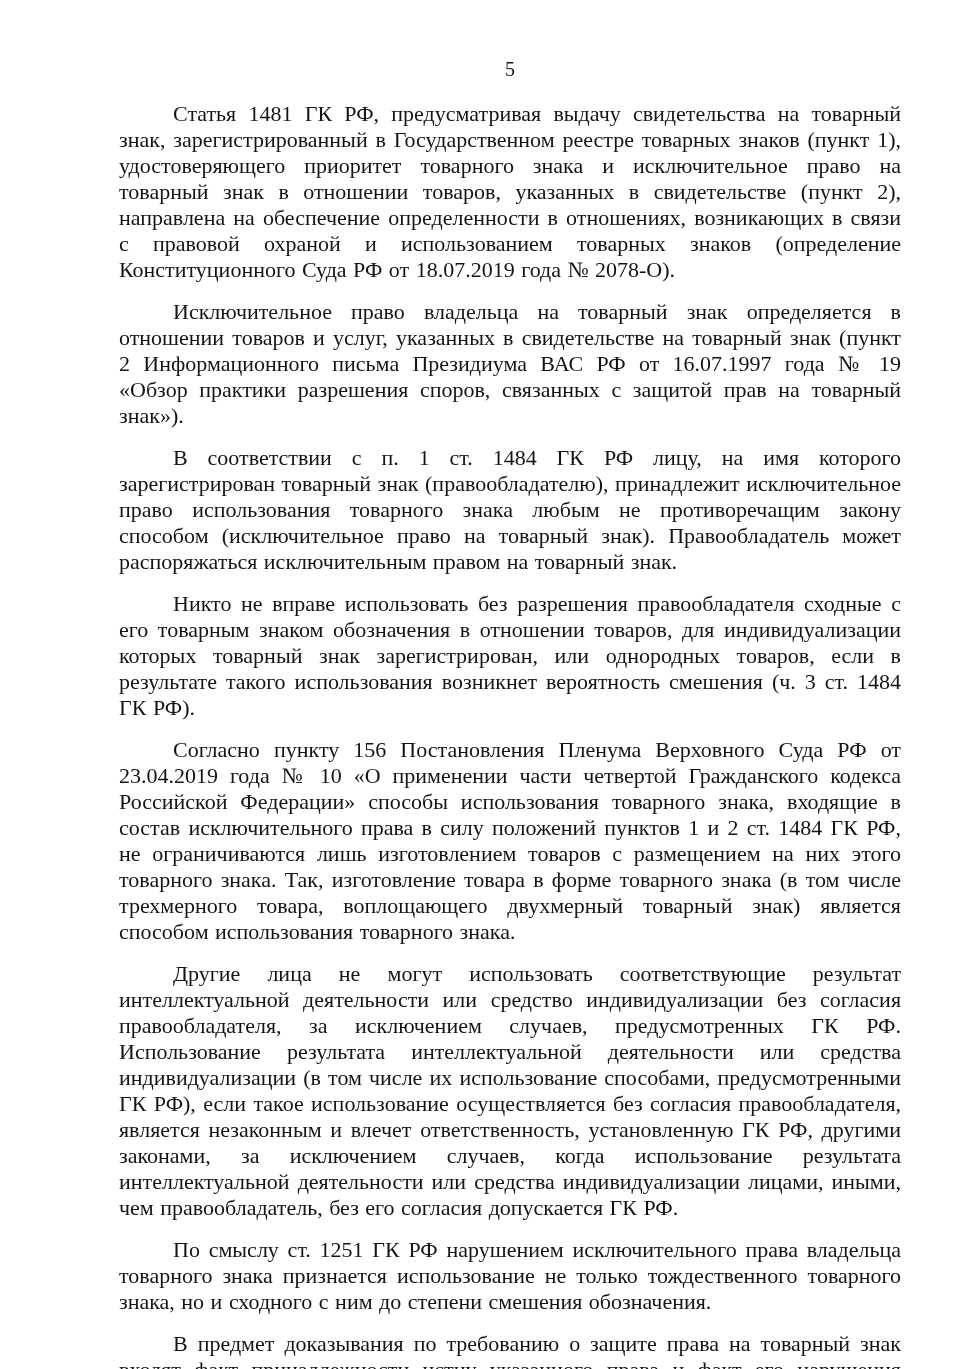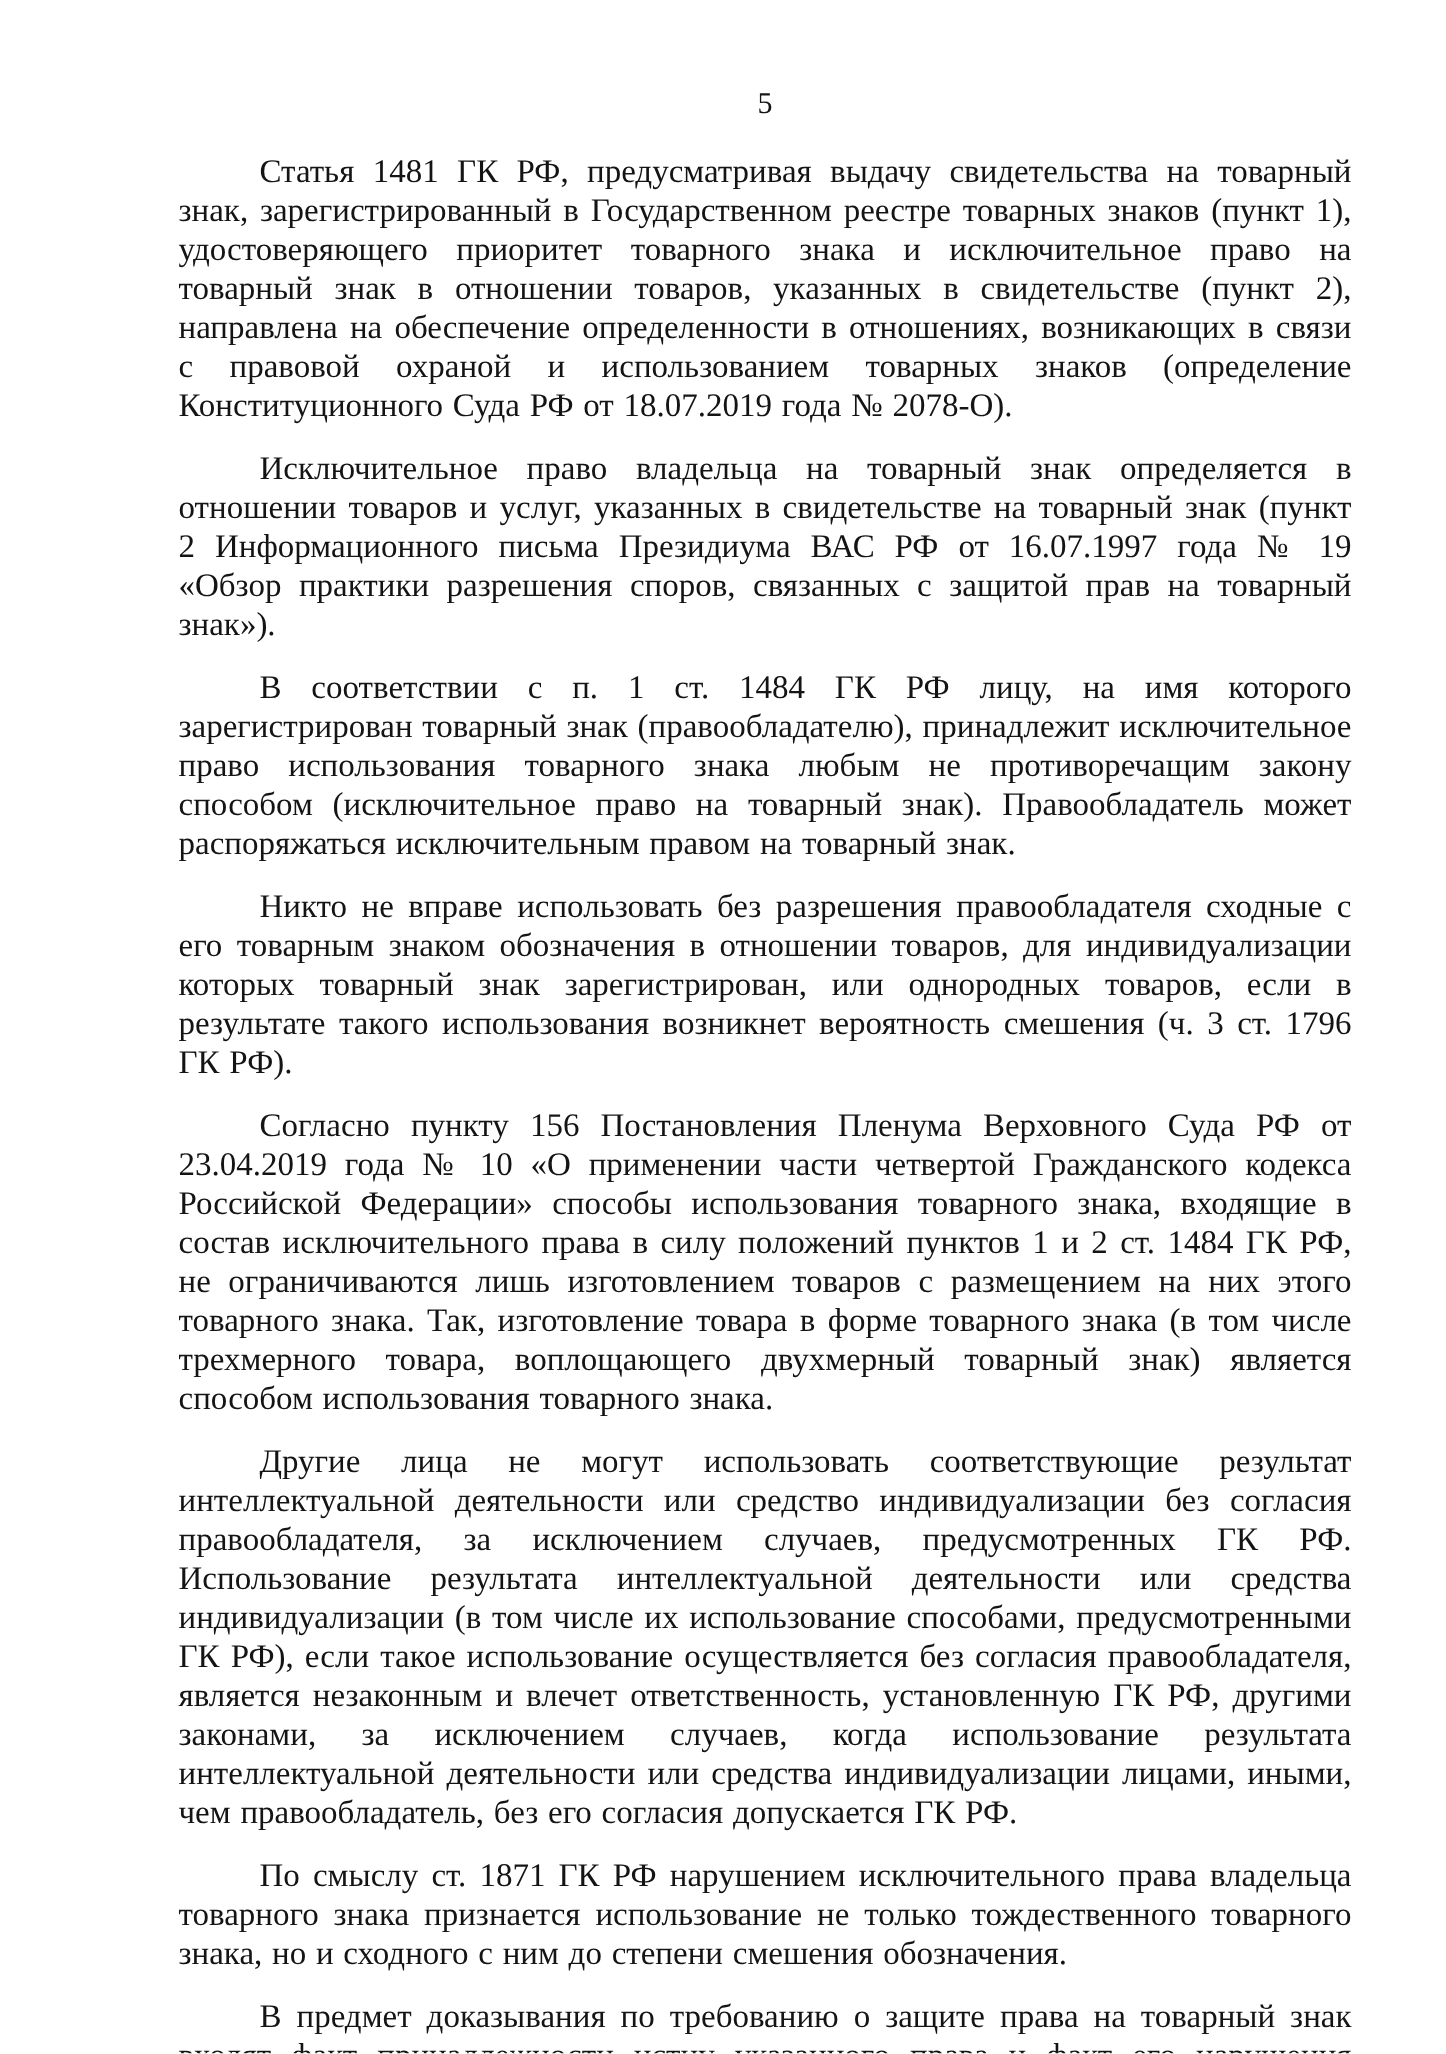--- a/index.html
+++ b/index.html
@@ -39,19 +39,19 @@
 </head>
 <body>
 
 <div class="page">
   <div class="page-number">5</div>
 
   <div class="doc-body">
     <p>Статья 1481 ГК РФ, предусматривая выдачу свидетельства на товарный знак, зарегистрированный в Государственном реестре товарных знаков (пункт 1), удостоверяющего приоритет товарного знака и исключительное право на товарный знак в отношении товаров, указанных в свидетельстве (пункт 2), направлена на обеспечение определенности в отношениях, возникающих в связи с правовой охраной и использованием товарных знаков (определение Конституционного Суда РФ от 18.07.2019 года № 2078-О).</p>
     <p>Исключительное право владельца на товарный знак определяется в отношении товаров и услуг, указанных в свидетельстве на товарный знак (пункт 2 Информационного письма Президиума ВАС РФ от 16.07.1997 года № 19 «Обзор практики разрешения споров, связанных с защитой прав на товарный знак»).</p>
     <p>В соответствии с п. 1 ст. 1484 ГК РФ лицу, на имя которого зарегистрирован товарный знак (правообладателю), принадлежит исключительное право использования товарного знака любым не противоречащим закону способом (исключительное право на товарный знак). Правообладатель может распоряжаться исключительным правом на товарный знак.</p>
-    <p>Никто не вправе использовать без разрешения правообладателя сходные с его товарным знаком обозначения в отношении товаров, для индивидуализации которых товарный знак зарегистрирован, или однородных товаров, если в результате такого использования возникнет вероятность смешения (ч. 3 ст. 1796 ГК РФ).</p>
+    <p>Никто не вправе использовать без разрешения правообладателя сходные с его товарным знаком обозначения в отношении товаров, для индивидуализации которых товарный знак зарегистрирован, или однородных товаров, если в результате такого использования возникнет вероятность смешения (ч. 3 ст. 1484 ГК РФ).</p>
     <p>Согласно пункту 156 Постановления Пленума Верховного Суда РФ от 23.04.2019 года № 10 «О применении части четвертой Гражданского кодекса Российской Федерации» способы использования товарного знака, входящие в состав исключительного права в силу положений пунктов 1 и 2 ст. 1484 ГК РФ, не ограничиваются лишь изготовлением товаров с размещением на них этого товарного знака. Так, изготовление товара в форме товарного знака (в том числе трехмерного товара, воплощающего двухмерный товарный знак) является способом использования товарного знака.</p>
     <p>Другие лица не могут использовать соответствующие результат интеллектуальной деятельности или средство индивидуализации без согласия правообладателя, за исключением случаев, предусмотренных ГК РФ. Использование результата интеллектуальной деятельности или средства индивидуализации (в том числе их использование способами, предусмотренными ГК РФ), если такое использование осуществляется без согласия правообладателя, является незаконным и влечет ответственность, установленную ГК РФ, другими законами, за исключением случаев, когда использование результата интеллектуальной деятельности или средства индивидуализации лицами, иными, чем правообладатель, без его согласия допускается ГК РФ.</p>
-    <p>По смыслу ст. 1871 ГК РФ нарушением исключительного права владельца товарного знака признается использование не только тождественного товарного знака, но и сходного с ним до степени смешения обозначения.</p>
+    <p>По смыслу ст. 1251 ГК РФ нарушением исключительного права владельца товарного знака признается использование не только тождественного товарного знака, но и сходного с ним до степени смешения обозначения.</p>
     <p>В предмет доказывания по требованию о защите права на товарный знак входят факт принадлежности истцу указанного права и факт его нарушения ответчиком путем использования товарного знака либо обозначения, сходного с ним до степени смешения, в отношении товаров (услуг), для индивидуализации которых товарный знак зарегистрирован,</p>
   </div>
 </div>
 
 </body></html>

